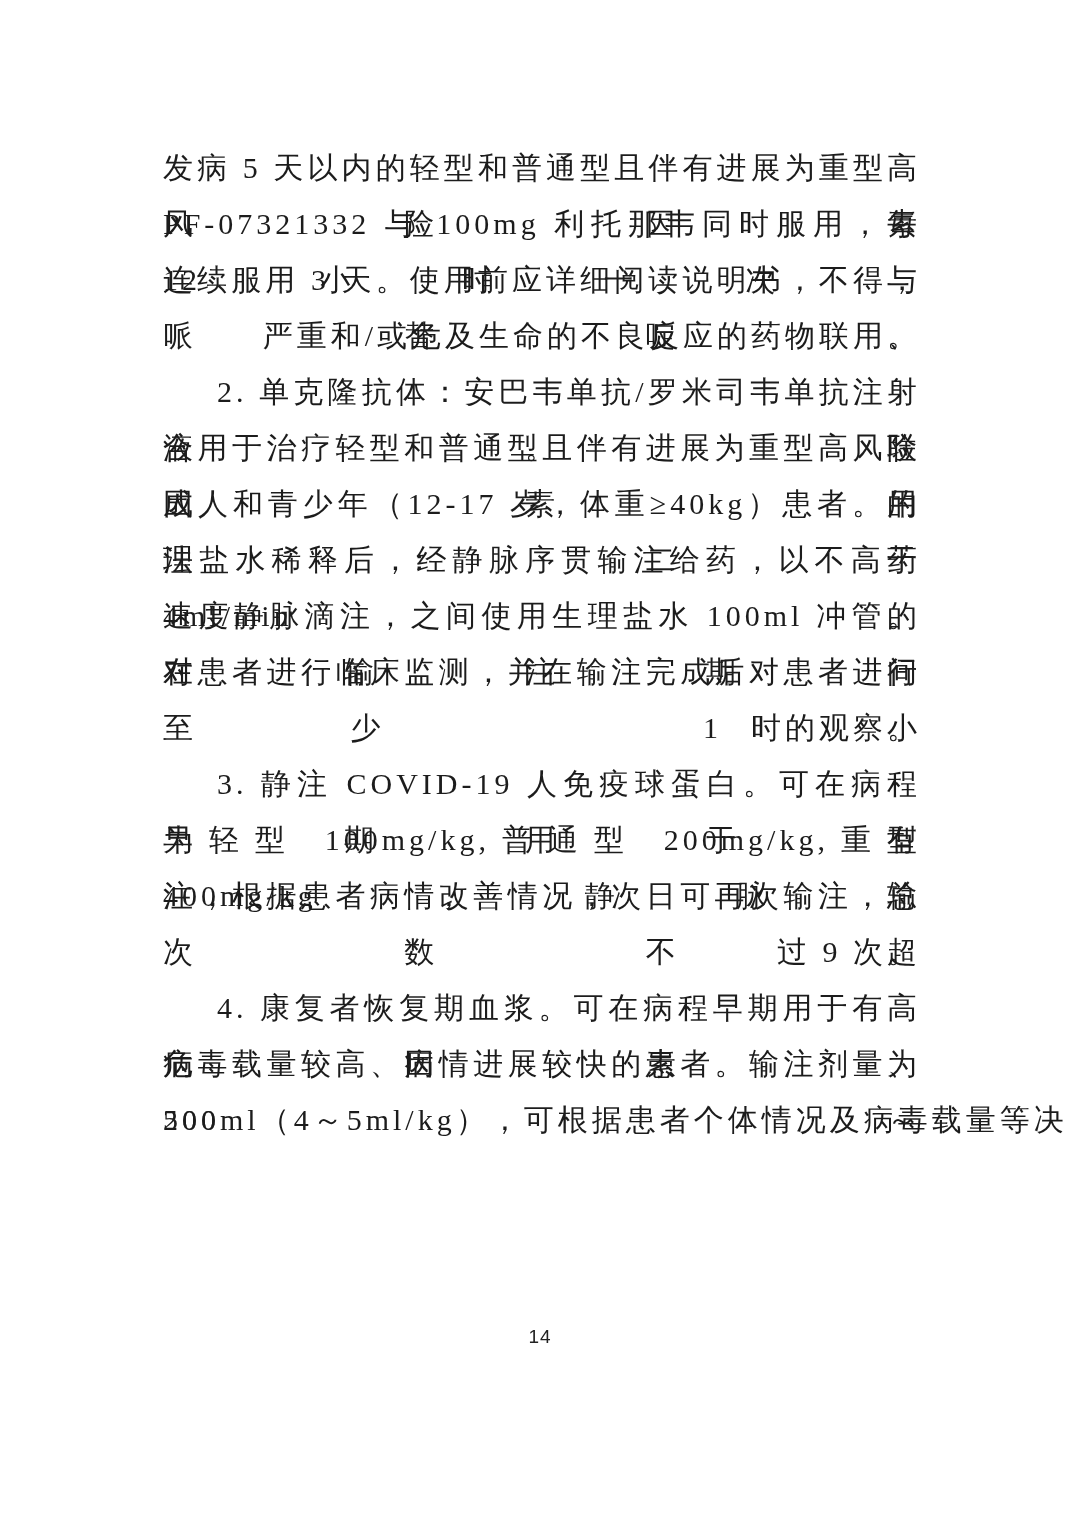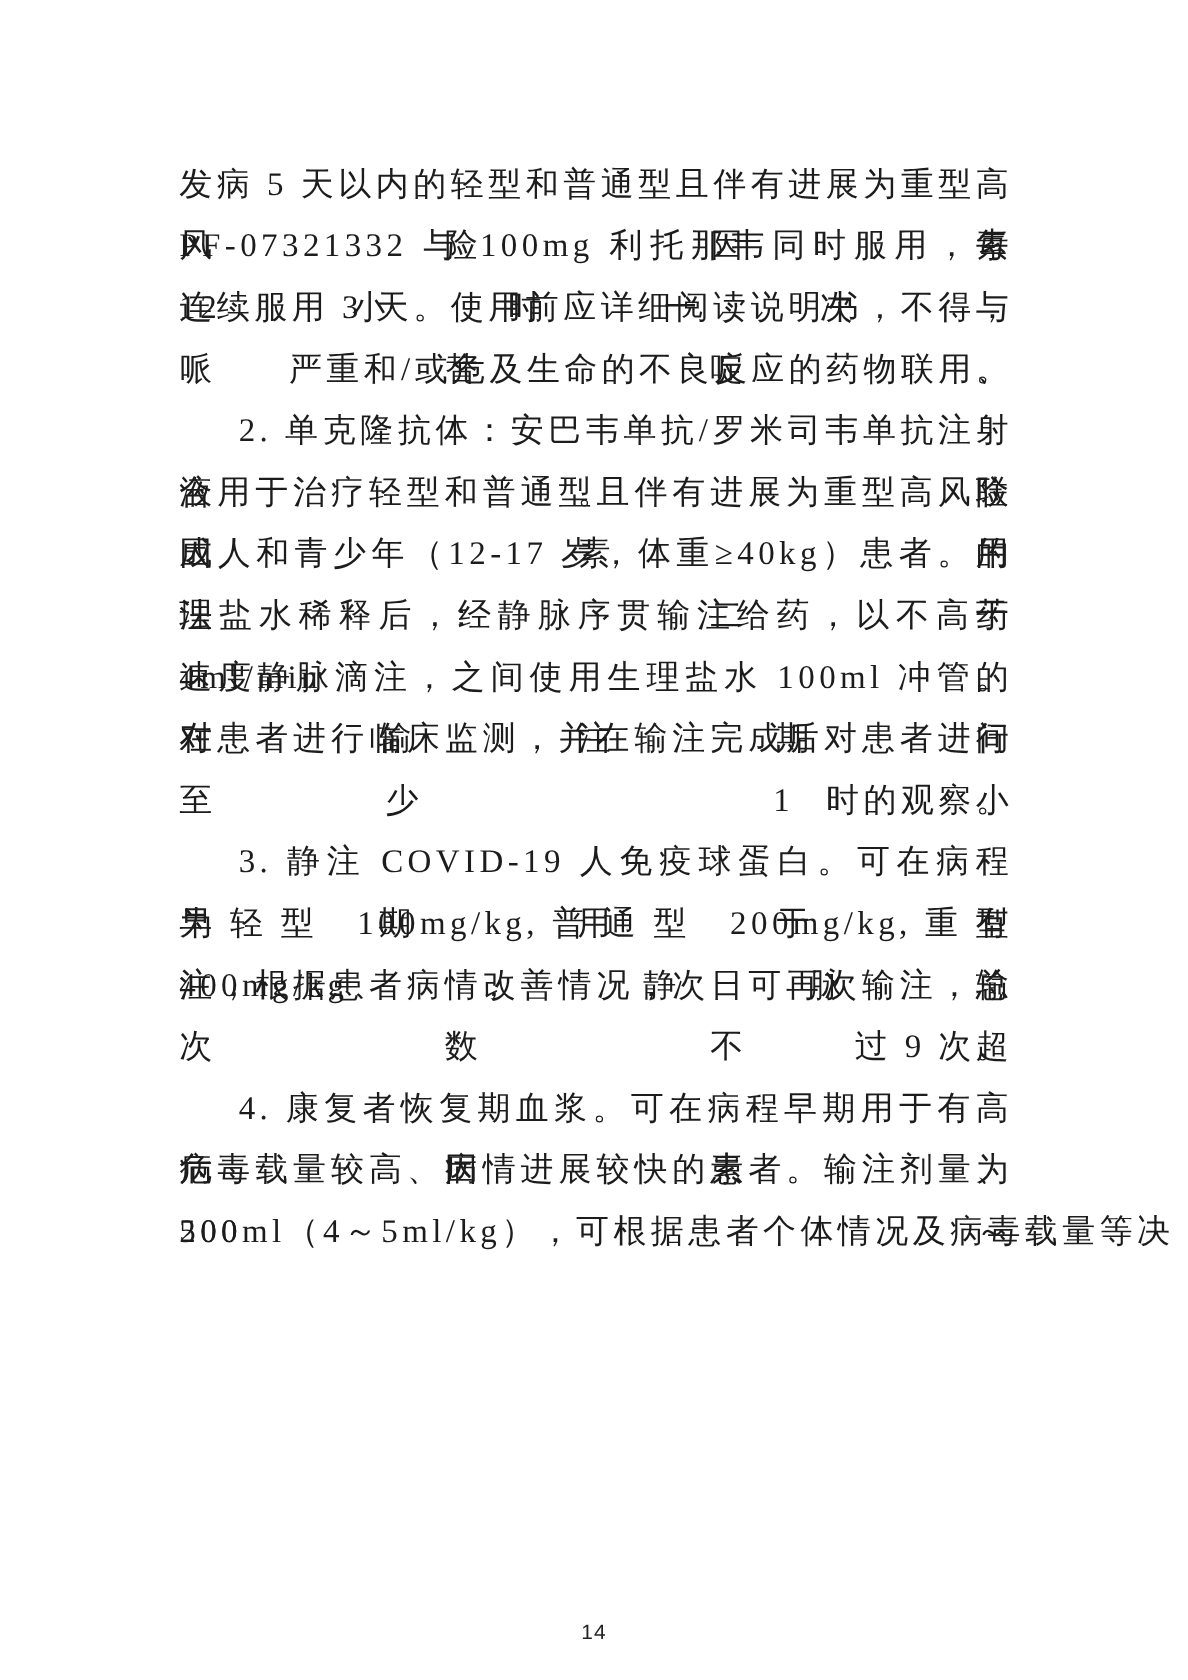--- a/index.html
+++ b/index.html
@@ -34,21 +34,21 @@
     white-space: normal;
     text-align: justify;
     text-align-last: justify;
     text-justify: inter-character;
   }
   .line.indent {
     text-indent: 54px;
   }
   .page-number {
     position: absolute;
-    top: 1474px;
+    top: 1326px;
     left: 0;
     width: 100%;
     text-align: center;
     font-family: "Liberation Sans", "DejaVu Sans", sans-serif;
     font-size: 19px;
     letter-spacing: 1px;
     color: #222222;
   }
 </style>
 </head>

